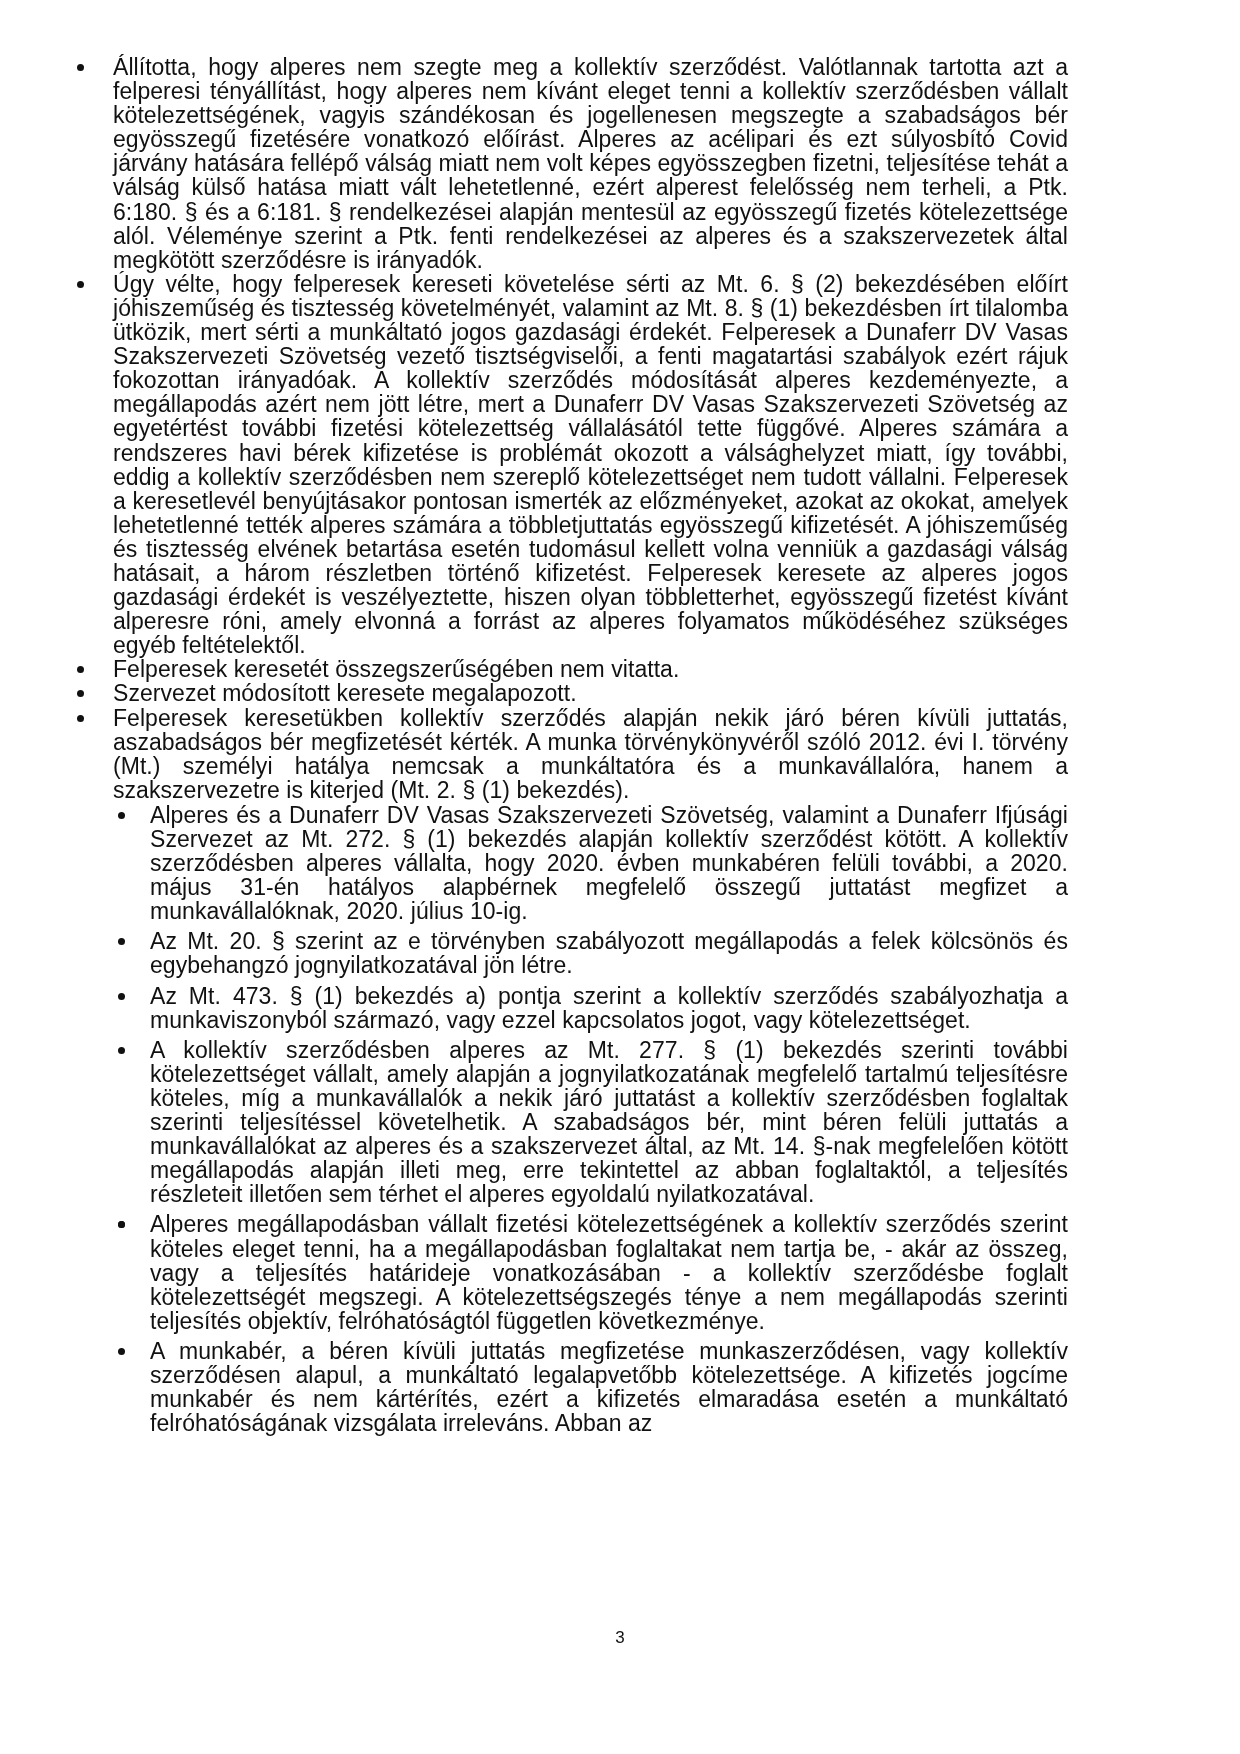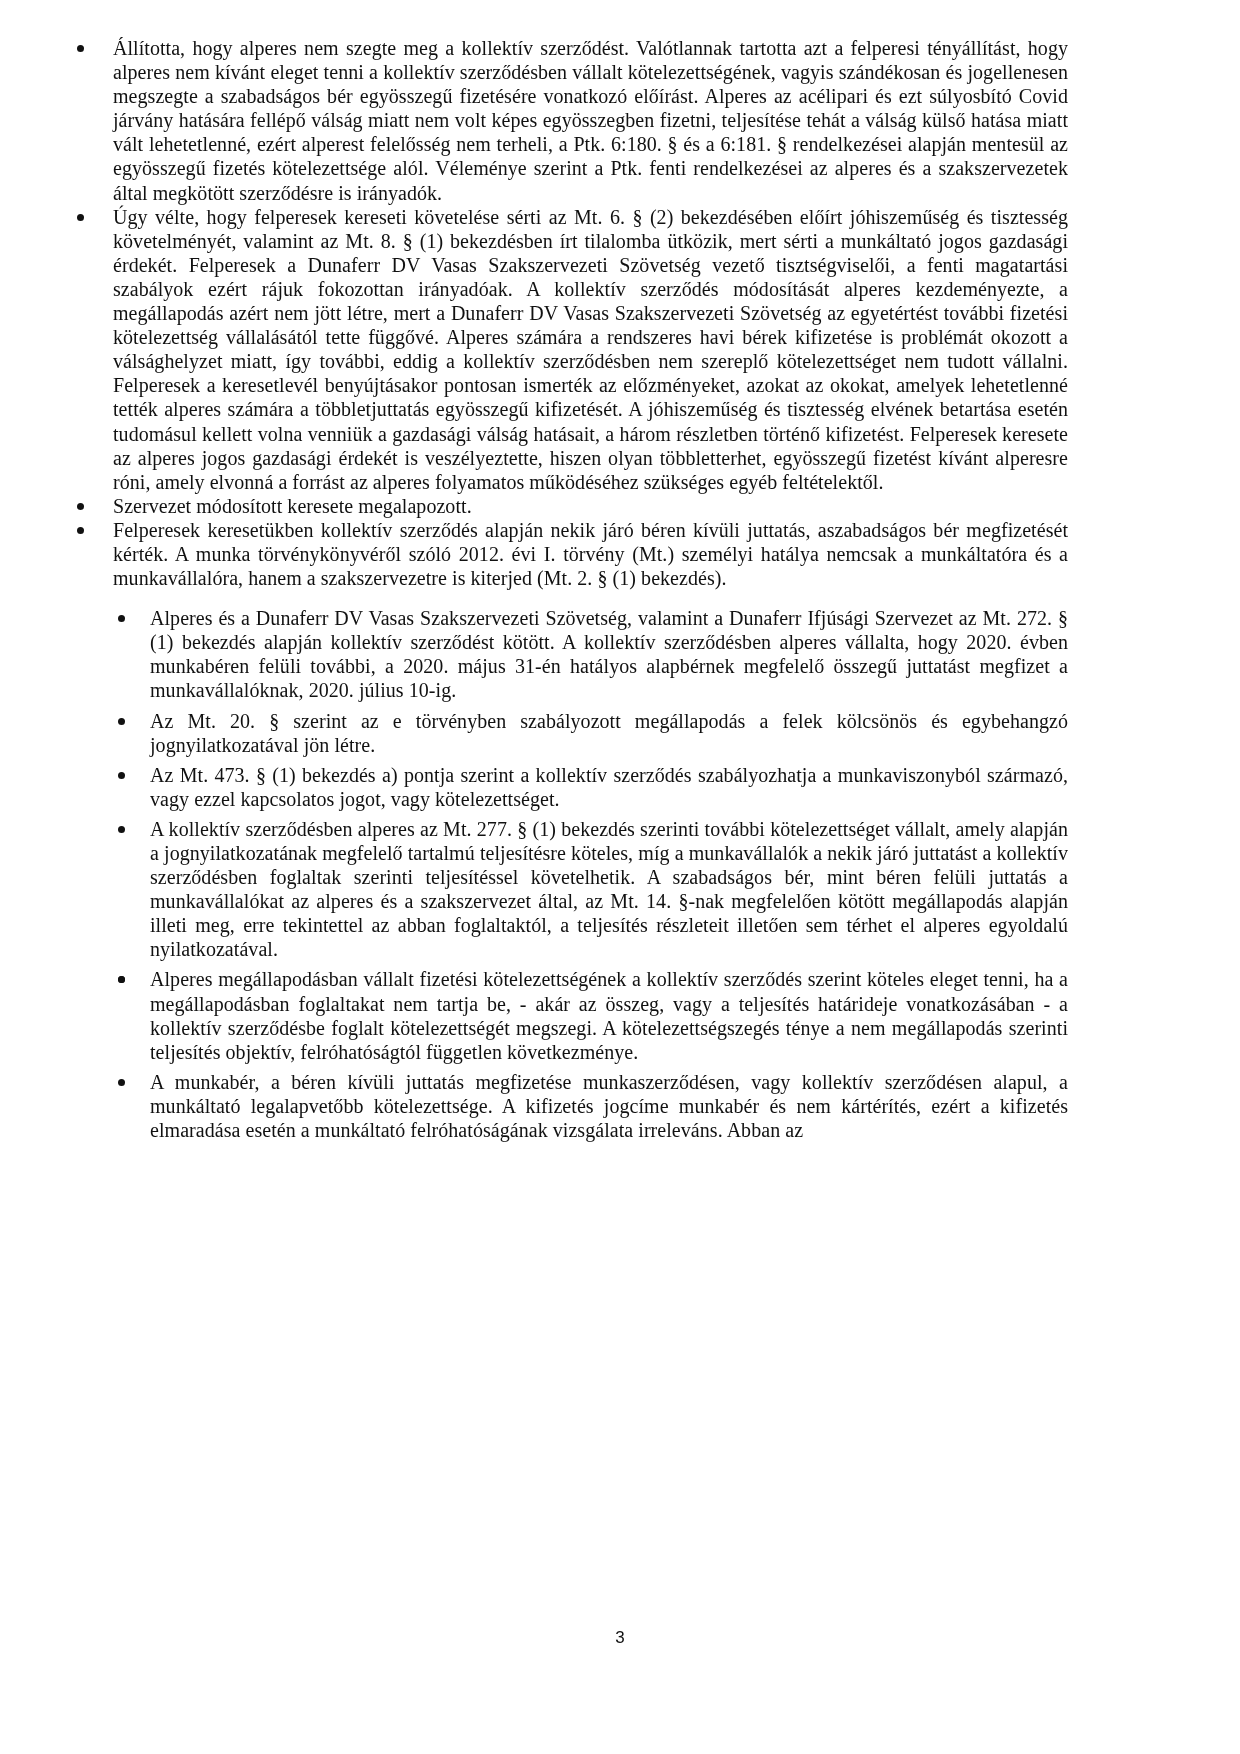--- a/index.html
+++ b/index.html
@@ -1,28 +1,28 @@
 <!DOCTYPE html>
 <html><head>
 <meta charset="utf-8">
 <style>
   html, body { margin: 0; padding: 0; background: #ffffff; }
   body { width: 1240px; height: 1754px; position: relative; overflow: hidden; }
   .page {
     position: absolute; left: 0; top: 0; width: 1240px; height: 1754px; background: #fff;
   }
   .content {
-    position: absolute; left: 72px; top: 36px; width: 996px;
-    font-family: Liberation Serif, serif;
-    font-size: 20px; line-height: 24.1px; color: #111;
+    position: absolute; left: 72px; top: 55px; width: 996px;
+    font-family: Liberation Sans, sans-serif;
+    font-size: 23px; line-height: 24.1px; color: #111;
     letter-spacing: 0.05px;
   }
   ul.lvl1, ul.lvl2 { list-style: none; margin: 0; padding: 0; }
   ul.lvl1 > li { position: relative; padding-left: 41px; text-align: justify; }
-  ul.lvl2 { margin-top: 16px; }
+  ul.lvl2 { margin-top: 1px; }
   ul.lvl2 > li { position: relative; padding-left: 37px; margin-left: 0; text-align: justify; margin-bottom: 6px; }
   ul.lvl2 > li:last-child { margin-bottom: 0; }
   .bullet {
     position: absolute; left: 5px; top: 9px; width: 7px; height: 7px; border-radius: 50%; background: #111;
   }
   ul.lvl2 > li > .bullet { left: 5px; }
   .page-number {
     position: absolute; left: 0; width: 1240px; top: 1628px; text-align: center;
     font-family: "Liberation Sans", "DejaVu Sans", sans-serif; font-size: 17px; color: #111;
   }
@@ -33,20 +33,24 @@
 <div class="page">
   <div class="content">
     <ul class="lvl1">
       <li>
         <span class="bullet"></span>
         <span>Állította, hogy alperes nem szegte meg a kollektív szerződést. Valótlannak tartotta azt a felperesi tényállítást, hogy alperes nem kívánt eleget tenni a kollektív szerződésben vállalt kötelezettségének, vagyis szándékosan és jogellenesen megszegte a szabadságos bér egyösszegű fizetésére vonatkozó előírást. Alperes az acélipari és ezt súlyosbító Covid járvány hatására fellépő válság miatt nem volt képes egyösszegben fizetni, teljesítése tehát a válság külső hatása miatt vált lehetetlenné, ezért alperest felelősség nem terheli, a Ptk. 6:180. § és a 6:181. § rendelkezései alapján mentesül az egyösszegű fizetés kötelezettsége alól. Véleménye szerint a Ptk. fenti rendelkezései az alperes és a szakszervezetek által megkötött szerződésre is irányadók.</span>
       </li>
       <li>
         <span class="bullet"></span>
         <span>Úgy vélte, hogy felperesek kereseti követelése sérti az Mt. 6. § (2) bekezdésében előírt jóhiszeműség és tisztesség követelményét, valamint az Mt. 8. § (1) bekezdésben írt tilalomba ütközik, mert sérti a munkáltató jogos gazdasági érdekét. Felperesek a Dunaferr DV Vasas Szakszervezeti Szövetség vezető tisztségviselői, a fenti magatartási szabályok ezért rájuk fokozottan irányadóak. A kollektív szerződés módosítását alperes kezdeményezte, a megállapodás azért nem jött létre, mert a Dunaferr DV Vasas Szakszervezeti Szövetség az egyetértést további fizetési kötelezettség vállalásától tette függővé. Alperes számára a rendszeres havi bérek kifizetése is problémát okozott a válsághelyzet miatt, így további, eddig a kollektív szerződésben nem szereplő kötelezettséget nem tudott vállalni. Felperesek a keresetlevél benyújtásakor pontosan ismerték az előzményeket, azokat az okokat, amelyek lehetetlenné tették alperes számára a többletjuttatás egyösszegű kifizetését. A jóhiszeműség és tisztesség elvének betartása esetén tudomásul kellett volna venniük a gazdasági válság hatásait, a három részletben történő kifizetést. Felperesek keresete az alperes jogos gazdasági érdekét is veszélyeztette, hiszen olyan többletterhet, egyösszegű fizetést kívánt alperesre róni, amely elvonná a forrást az alperes folyamatos működéséhez szükséges egyéb feltételektől.</span>
+      </li>
+      <li>
+        <span class="bullet"></span>
+        <span>Felperesek keresetét összegszerűségében nem vitatta.</span>
       </li>
       <li>
         <span class="bullet"></span>
         <span>Szervezet módosított keresete megalapozott.</span>
       </li>
       <li>
         <span class="bullet"></span>
         <span>Felperesek keresetükben kollektív szerződés alapján nekik járó béren kívüli juttatás, aszabadságos bér megfizetését kérték. A munka törvénykönyvéről szóló 2012. évi I. törvény (Mt.) személyi hatálya nemcsak a munkáltatóra és a munkavállalóra, hanem a szakszervezetre is kiterjed (Mt. 2. § (1) bekezdés).</span>
         <ul class="lvl2">
           <li>

